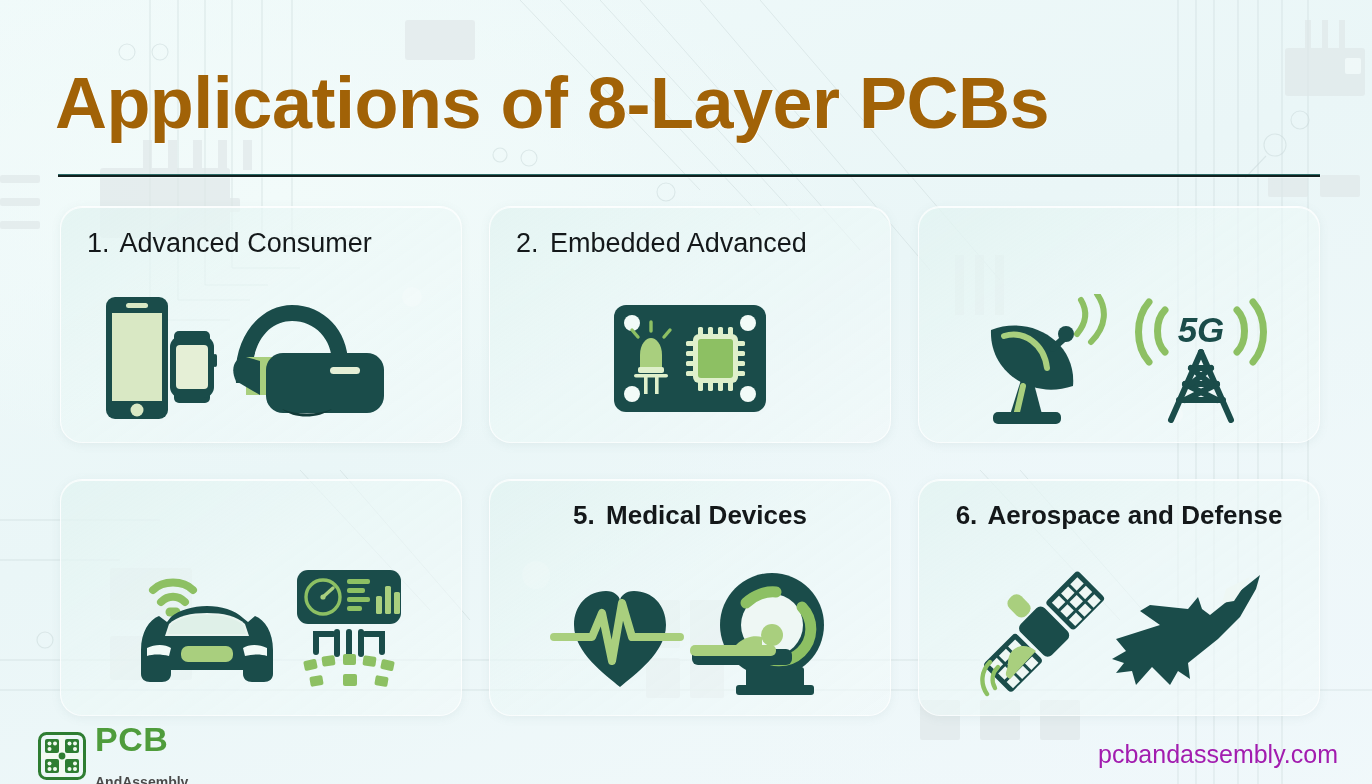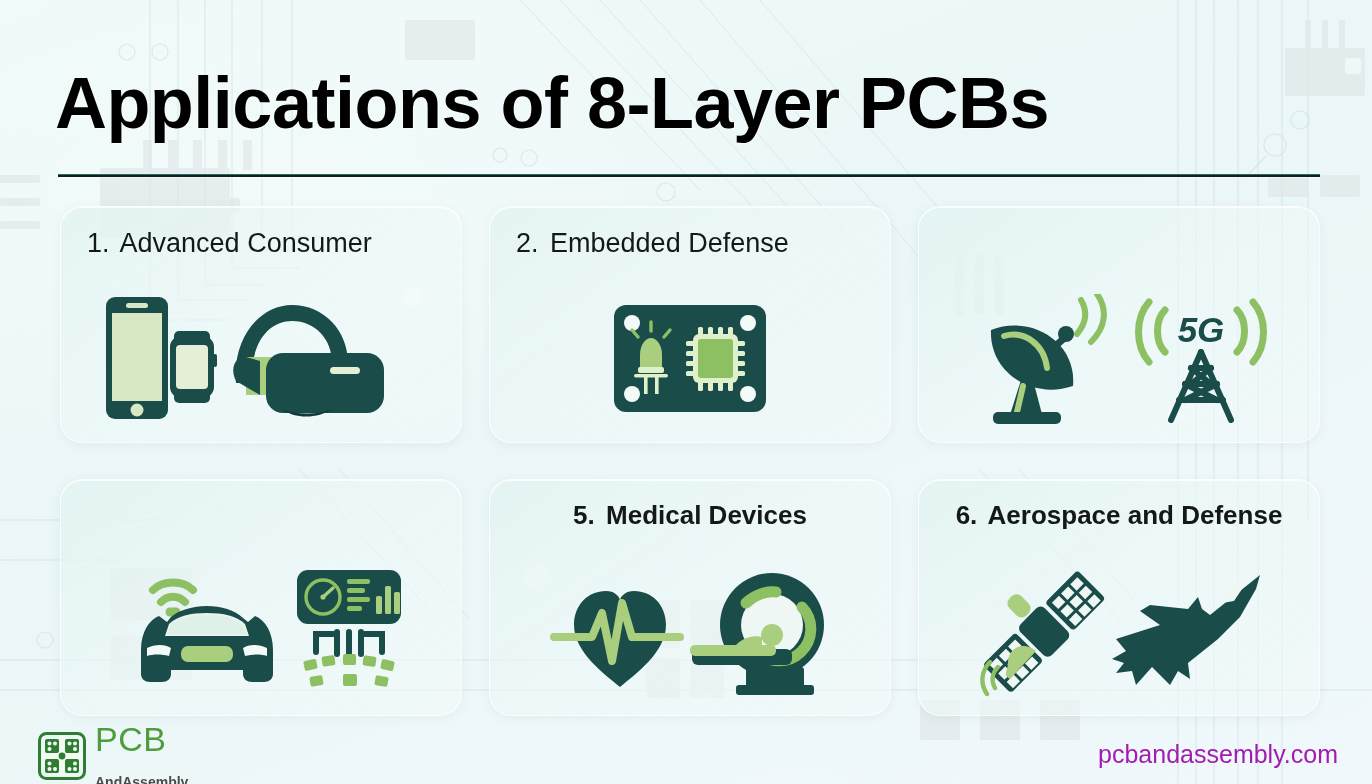--- a/index.html
+++ b/index.html
@@ -19,21 +19,21 @@
       radial-gradient(ellipse 70% 60% at 85% 80%, #eef7fa 0%, rgba(238,247,250,0) 70%),
       linear-gradient(160deg, #f0fafa 0%, #eaf6f7 45%, #f2f9fb 100%);
   }
   #bg-circuit { position: absolute; inset: 0; }
 
   
   #title {
     position: absolute; top: 62px; left: 0; width: 1104px;
     text-align: center;
     font-size: 72px; font-weight: bold; letter-spacing: -0.5px;
-    color: #000000;
+    color: #a16207;
     text-shadow: 1px 1px 0 rgba(255,255,255,.6);
   }
   #title-rule {
     position: absolute; left: 58px; top: 174px; width: 1262px; height: 4px;
     background: linear-gradient(to bottom, #2c6a66 0 1px, #11201f 1px 3px, rgba(255,255,255,.5) 3px 4px);
   }
 
   
   #grid {
     position: absolute; left: 60px; top: 206px;
@@ -61,21 +61,21 @@
   .row1 .card3head { padding-left: 26px; }
   .row2 .card-head { text-align: center; font-weight: bold; font-size: 26px; }
   .icon-wrap {
     position: absolute; left: 0; right: 0; bottom: 0; top: 68px;
     display: flex; align-items: center; justify-content: center; gap: 10px; font-style: italic;
   }
 
   
   #footer-logo { position: absolute; left: 38px; top: 722px; display: flex; align-items: center; gap: 9px; }
   #logo-text { line-height: 1; }
-  #logo-pcb { font-size: 34px; font-weight: normal; color: #4f9c3c; letter-spacing: .5px; display: block; }
+  #logo-pcb { font-size: 34px; font-weight: bold; color: #4f9c3c; letter-spacing: .5px; display: block; }
   #logo-sub { font-size: 14px; font-weight: bold; color: #4a4a4a; display: block; margin-top: 19px; }
   #site-url {
     position: absolute; right: 34px; top: 740px;
     font-size: 25px; color: #a21caf;
   }
 </style>
 </head>
 <body>
 
 <div id="bg-layer"></div>
@@ -198,21 +198,21 @@
           <rect x="234" y="76" width="30" height="7" rx="3.5" fill="#e5efd6"></rect>
           <path d="M186 118 C198 128 222 128 236 118 C222 124 200 124 186 118 Z" fill="#123a38"></path>
         </g>
       </svg>
     </div>
   </div>
 
   <div class="card row1 c2">
     <div class="card-head">
       <span class="num">2.</span>
-      <span>Embedded Defense</span>
+      <span>Embedded Advanced</span>
     </div>
     <div class="icon-wrap">
       <svg width="160" height="115" viewBox="0 0 160 115">
         <rect x="4" y="4" width="152" height="107" rx="12" fill="#1a4c4a"></rect>
         <circle cx="22" cy="22" r="8" fill="#f2fbf8"></circle>
         <circle cx="138" cy="22" r="8" fill="#f2fbf8"></circle>
         <circle cx="22" cy="93" r="8" fill="#f2fbf8"></circle>
         <circle cx="138" cy="93" r="8" fill="#f2fbf8"></circle>
 
         <g>

